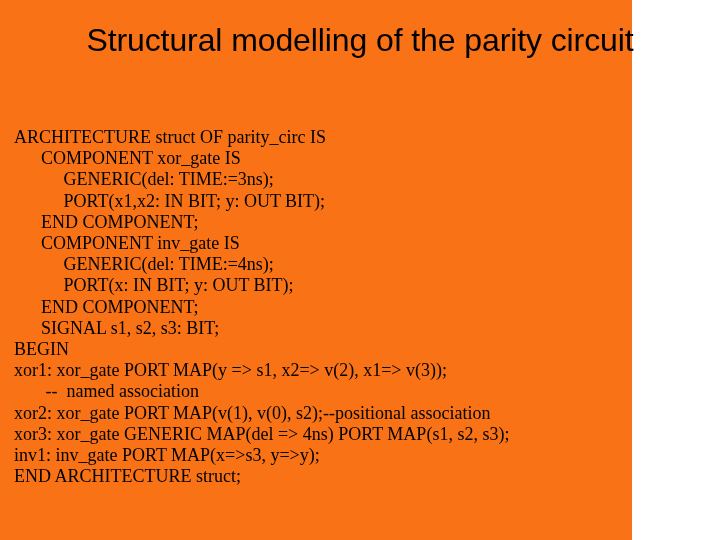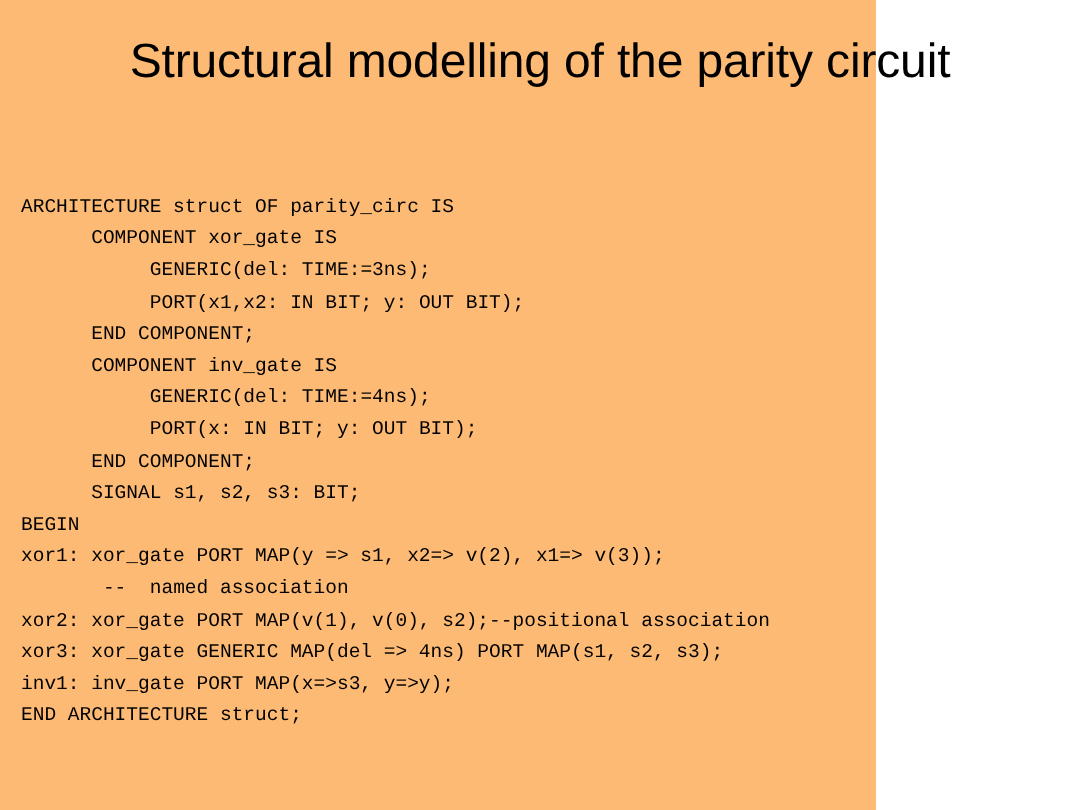--- a/index.html
+++ b/index.html
@@ -9,23 +9,23 @@
   body {
     width: 720px;
     height: 540px;
     background: #ffffff;
     overflow: hidden;
     font-family: "Liberation Sans", sans-serif;
     color: #000000;
   }
   #slide {
     position: relative;
-    width: 584px;
+    width: 632px;
     height: 540px;
-    background: #fdba74;
+    background: #f97316;
     box-sizing: border-box;
   }
   #slide-title {
     position: absolute;
     left: 28px;
     top: 20px;
     width: 664px;
     text-align: center;
     font-family: "Liberation Sans", sans-serif;
     font-size: 32px;
@@ -33,22 +33,22 @@
     font-weight: 400;
     color: #000000;
     letter-spacing: -0.1px;
     white-space: pre-line;
   }
   #code-block {
     position: absolute;
     left: 14px;
     top: 127px;
     width: 700px;
-    font-family: Liberation Mono, monospace;
-    font-size: 13px;
+    font-family: Liberation Serif, serif;
+    font-size: 18px;
     line-height: 21.2px;
     color: #000000;
     white-space: pre-wrap;
     word-break: normal;
     overflow-wrap: break-word;
     letter-spacing: 0px;
   }
   .code-line {
     display: block;
     white-space: pre-wrap;

